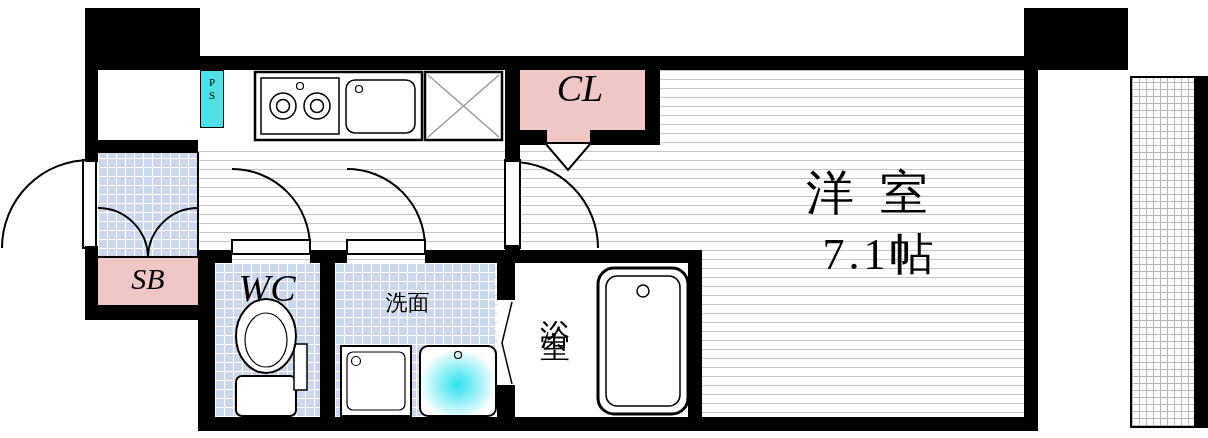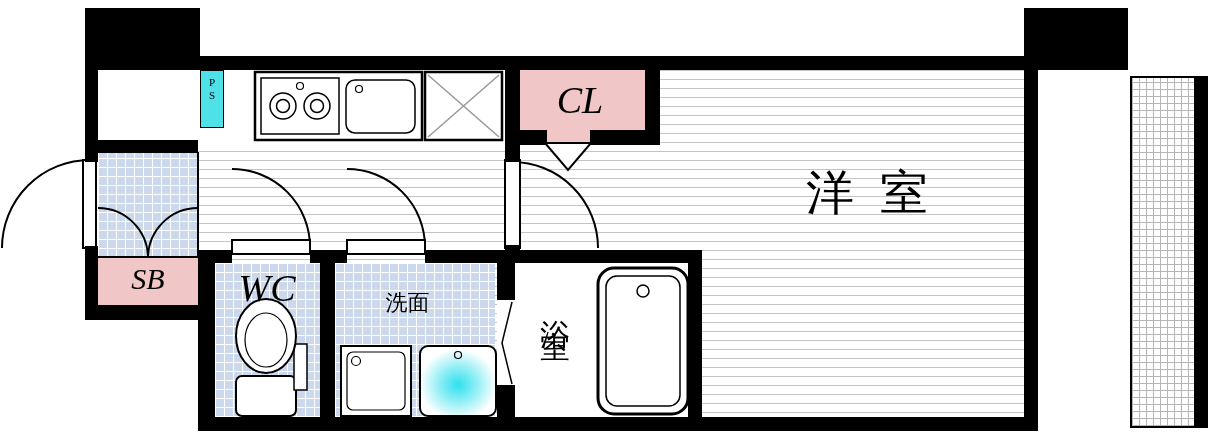--- a/index.html
+++ b/index.html
@@ -147,23 +147,24 @@
   <div class="wall" style="left:645px;top:70px;width:15px;height:75px"></div>
   <div class="wall" style="left:505px;top:130px;width:42px;height:15px"></div>
   <div class="wall" style="left:590px;top:130px;width:70px;height:15px"></div>
   <div class="wall" style="left:505px;top:245px;width:15px;height:18px"></div>
   <div class="wall" style="left:1196px;top:76px;width:12px;height:352px"></div>
   <div class="wall" style="left:197px;top:152px;width:2px;height:106px"></div>
   <div class="wall" style="left:98px;top:256px;width:100px;height:2px"></div>
 
   <div class="label center" style="left:740px;top:162px;width:280px;font-size:48px;line-height:62px;letter-spacing:26px">
     <div>洋室</div>
+    <div style="letter-spacing:4px;font-size:44px">7.1帖</div>
   </div>
 
-  <div class="label italic center" style="left:525px;top:78px;width:110px;font-size:38px">CL</div>
+  <div class="label italic center" style="left:525px;top:66px;width:110px;font-size:38px">CL</div>
 
   <div class="label italic center" style="left:222px;top:266px;width:90px;font-size:38px">WC</div>
 
   <div class="label italic center" style="left:98px;top:262px;width:100px;font-size:30px">SB</div>
 
   <div class="label vtext" style="left:534px;top:296px;height:120px;font-size:30px;letter-spacing:10px">浴室</div>
 
   <div class="label center" style="left:355px;top:290px;width:105px;font-size:22px;line-height:26px">
     <div>洗面</div>
   </div>

